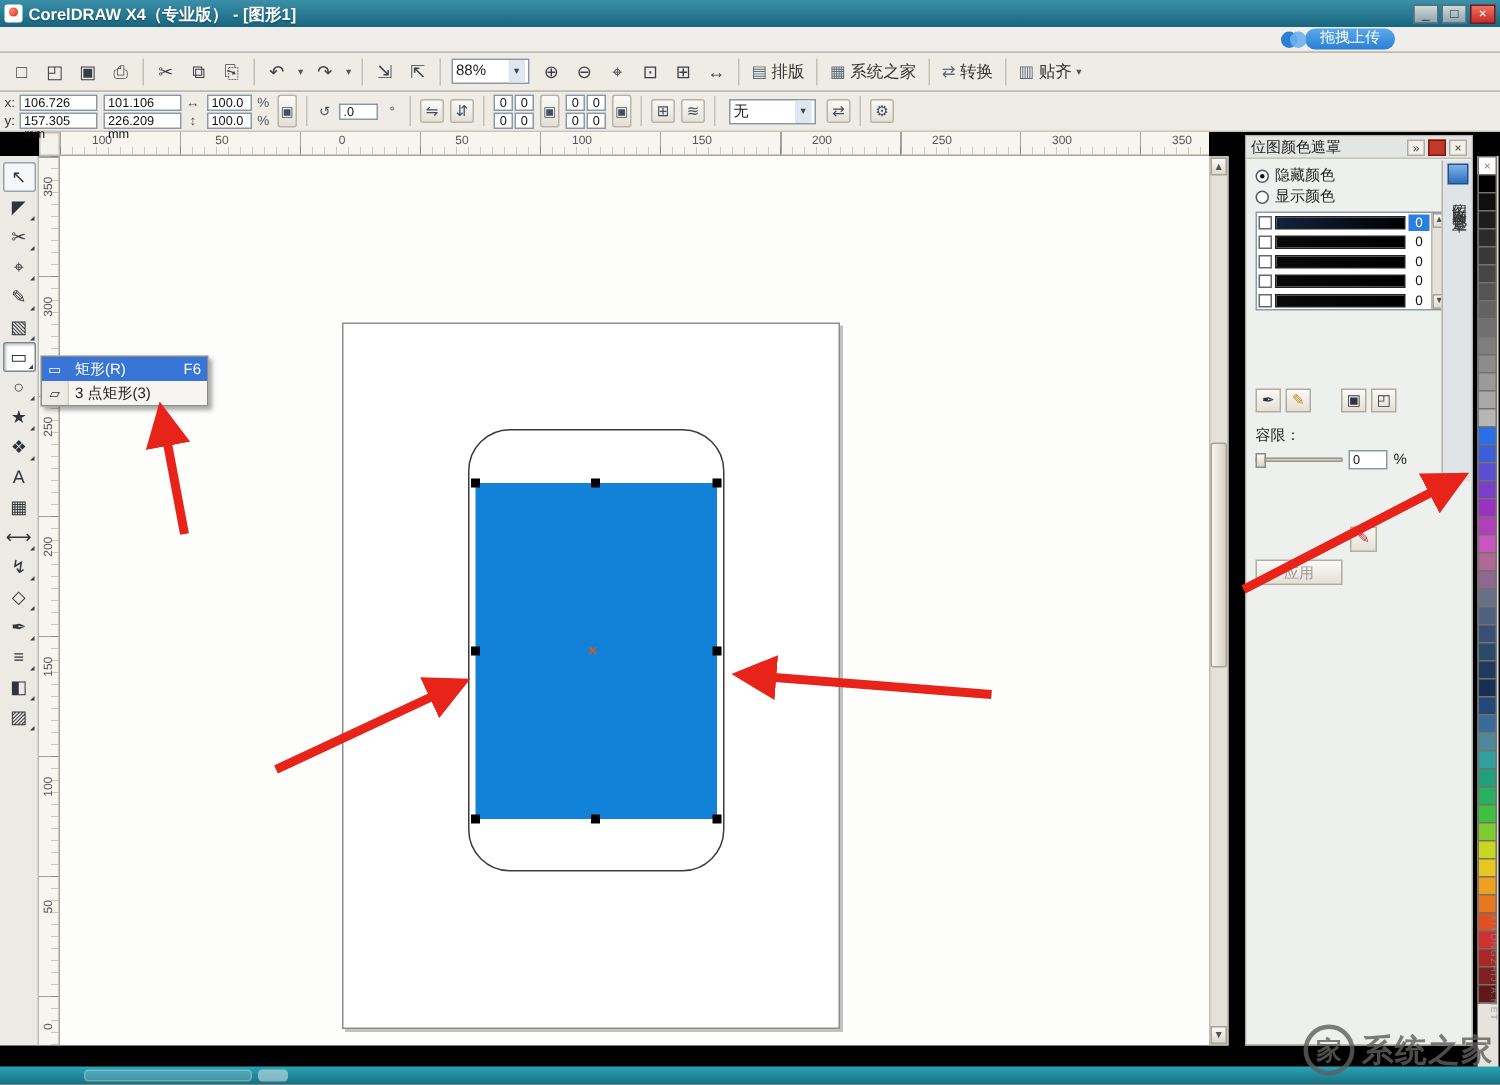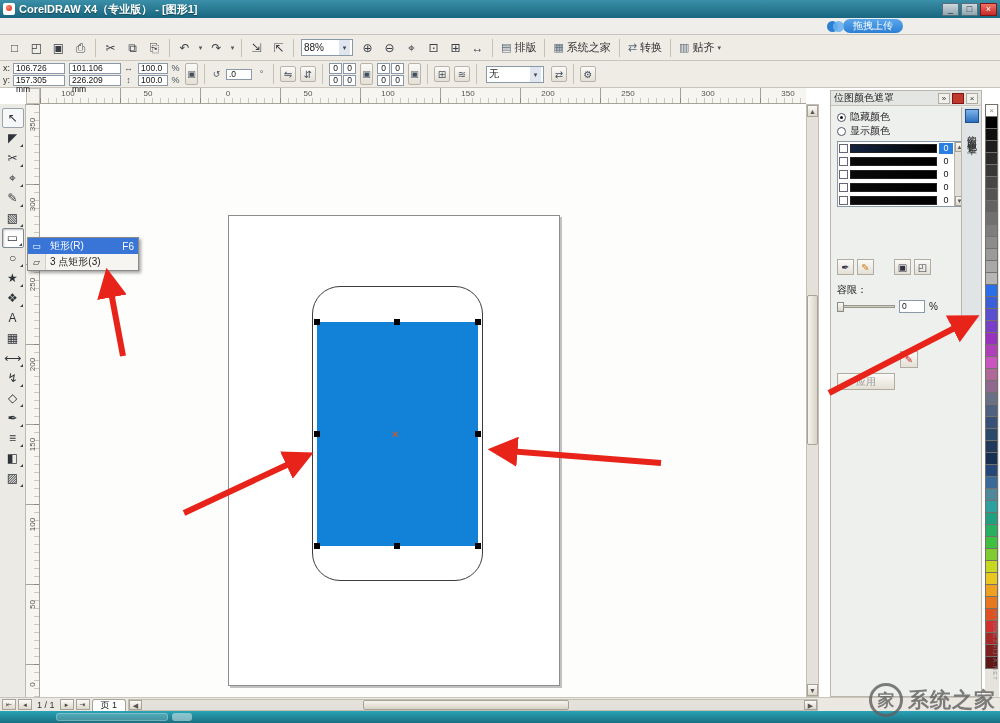--- a/index.html
+++ b/index.html
@@ -1,36 +1,36 @@
 <!DOCTYPE html>
 <html><head>
 <meta charset="utf-8">
 <style>
   * { margin:0; padding:0; box-sizing:border-box; }
   html,body { background:#9aa0a6; }
   body { font-family:"Liberation Sans","DejaVu Sans",sans-serif; font-size:11px; color:#222; }
-  .app { position:relative; width:1000px; height:723px; background:#ffffff; overflow:hidden; margin:0 auto; }
+  .app { position:relative; width:1000px; height:723px; background:#000000; overflow:hidden; margin:0 auto; }
 
   
   .titlebar { position:absolute; left:0; top:0; width:1000px; height:18px;
     background:linear-gradient(#3b8fa8,#18667f); color:#fff; display:flex; align-items:center; padding:0 3px; z-index:10; }
   .appicon { width:12px; height:12px; background:#fff; border-radius:2px; margin-right:4px; position:relative; }
   .appicon::after { content:""; position:absolute; left:3px; top:2px; width:6px; height:6px; border-radius:50%;
     background:radial-gradient(circle at 35% 35%, #ff8a66, #d81e1e); }
   .ttext { font-size:11px; font-weight:bold; text-shadow:0 1px 1px rgba(0,0,0,.4); }
   .wbtns { margin-left:auto; display:flex; gap:2px; }
   .wbtn { width:17px; height:13px; background:linear-gradient(#cfd8dc,#90a4ae); border:1px solid #546e7a;
     color:#123; font-size:9px; line-height:11px; text-align:center; cursor:default; }
   .wbtn.close { background:linear-gradient(#ef7464,#c62828); color:#fff; border-color:#7f1616; }
 
   
   .menubar { position:absolute; left:0; top:18px; width:1000px; height:17px; background:#f0eeea;
     border-bottom:1px solid #c9c5bc; display:flex; align-items:center; padding:0 4px; z-index:9; }
   .menu-item { padding:1px 7px; font-size:11px; color:#222; }
-  .upload-wrap { margin-left:auto; display:flex; align-items:center; gap:0; margin-right:93px; }
+  .upload-wrap { margin-left:auto; display:flex; align-items:center; gap:0; margin-right:66px; }
   .logo-dots { width:16px; height:11px; position:relative; }
   .logo-dots::before, .logo-dots::after { content:""; position:absolute; top:0; width:11px; height:11px; border-radius:50%; }
   .logo-dots::before { left:0; background:#2b7fd4; }
   .logo-dots::after { left:6px; background:#6ab0f0; opacity:.9; }
   .upload-pill { height:14px; padding:0 10px; border-radius:8px; background:linear-gradient(#5aa7ec,#2b7fd4);
     color:#fff; font-size:10px; line-height:14px; }
 
   
   .toolbar { position:absolute; left:0; top:35px; width:1000px; height:26px; background:#efece6;
     border-bottom:1px solid #c9c5bc; display:flex; align-items:center; padding:0 4px; gap:1px; z-index:8; }
@@ -518,33 +518,20 @@
       <div class="swatch" style="background: rgb(232, 200, 32);"></div>
       <div class="swatch" style="background: rgb(240, 160, 32);"></div>
       <div class="swatch" style="background: rgb(232, 120, 32);"></div>
       <div class="swatch" style="background: rgb(224, 80, 32);"></div>
       <div class="swatch" style="background: rgb(208, 48, 48);"></div>
       <div class="swatch" style="background: rgb(168, 40, 40);"></div>
       <div class="swatch" style="background: rgb(128, 31, 31);"></div>
       <div class="swatch" style="background: rgb(95, 23, 23);"></div>
     </div>
 
-  <div class="bottombar">
-    <span class="nbtn">⇤</span>
-    <span class="nbtn">◂</span>
-    <span class="pind">1 / 1</span>
-    <span class="nbtn">▸</span>
-    <span class="nbtn">⇥</span>
-    <span class="ptab">页 1</span>
-    <span class="hscroll">
-      <span class="hs-l">◀</span>
-      <span class="hthumb"></span>
-      <span class="hs-r">▶</span>
-    </span>
-  </div>
 
   <div class="tealbar">
     <span class="task-seg seg1"></span>
     <span class="task-seg seg2"></span>
   </div>
 
   <svg class="arrows" viewBox="0 0 1000 723">
     <defs>
       <marker id="ah" markerWidth="5" markerHeight="5" refX="3.6" refY="2.5" orient="auto">
         <path d="M0,0 L5,2.5 L0,5 z" fill="#e8231a"></path>

